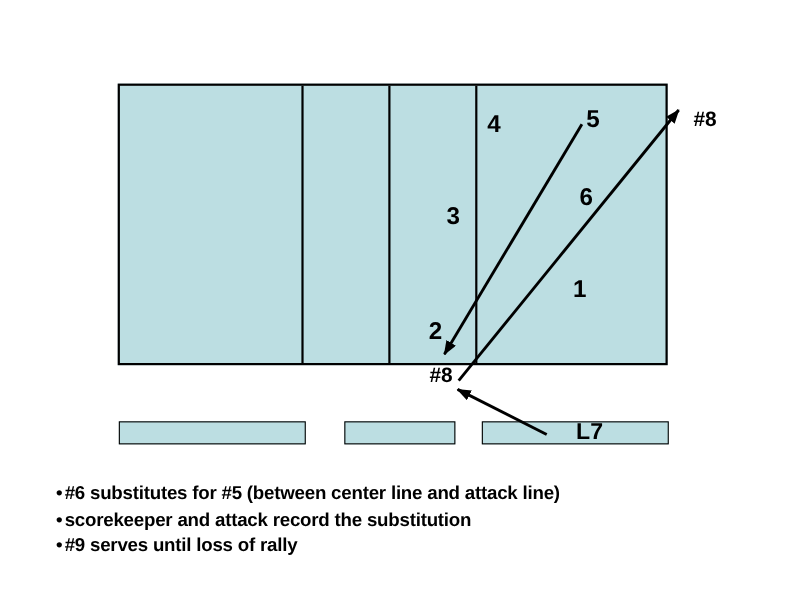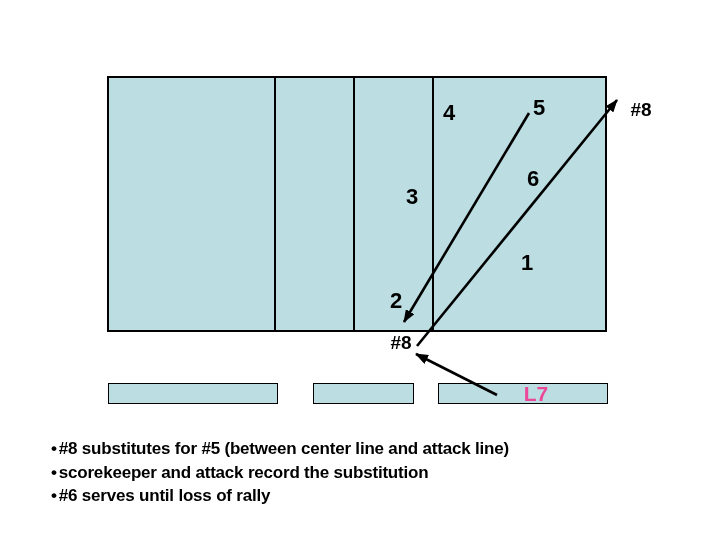--- a/index.html
+++ b/index.html
@@ -28,21 +28,21 @@
   
   .bench{
     position:absolute;top:383px;height:21px;box-sizing:border-box;
     background:#bcdee2;border:1.5px solid #000000;
   }
   #bench-left{left:108px;width:170px;}
   #bench-middle{left:313px;width:101px;}
   #bench-scorer{left:438px;width:170px;}
   #libero-label{
     position:absolute;left:536px;top:393px;transform:translate(-50%,-50%);
-    font-weight:bold;font-size:21px;color:#ec4899;white-space:nowrap;line-height:1;
+    font-weight:bold;font-size:21px;color:#000000;white-space:nowrap;line-height:1;
   }
   
   #arrows{position:absolute;left:0;top:0;width:720px;height:540px;pointer-events:none;}
   
   #notes{
     position:absolute;left:51px;top:437px;width:600px;
     font-weight:bold;font-size:17px;line-height:23.5px;color:#000000;
     letter-spacing:-0.2px;white-space:nowrap;
   }
   .note-line .bullet{margin-right:2px;}
@@ -77,18 +77,18 @@
       <marker id="ah" viewBox="0 0 13 10" refX="12" refY="5" markerWidth="13" markerHeight="10" markerUnits="userSpaceOnUse" orient="auto">
         <path d="M0,0 L13,5 L0,10 z" fill="#000000"></path>
       </marker>
     </defs>
     <line x1="529" y1="113" x2="404" y2="322" stroke="#000000" stroke-width="2.6" marker-end="url(#ah)"></line>
     <line x1="417" y1="346" x2="617" y2="100" stroke="#000000" stroke-width="2.6" marker-end="url(#ah)"></line>
     <line x1="497" y1="395" x2="416" y2="354" stroke="#000000" stroke-width="2.6" marker-end="url(#ah)"></line>
   </svg>
 
   <div id="notes">
-    <div class="note-line"><span class="bullet">•</span><span>#8 substitutes for #5 (between center line and attack line)</span></div>
+    <div class="note-line"><span class="bullet">•</span><span>#6 substitutes for #5 (between center line and attack line)</span></div>
     <div class="note-line"><span class="bullet">•</span><span>scorekeeper and attack record the substitution</span></div>
-    <div class="note-line"><span class="bullet">•</span><span>#6 serves until loss of rally</span></div>
+    <div class="note-line"><span class="bullet">•</span><span>#9 serves until loss of rally</span></div>
   </div>
 
 </div>
 
 </body></html>

